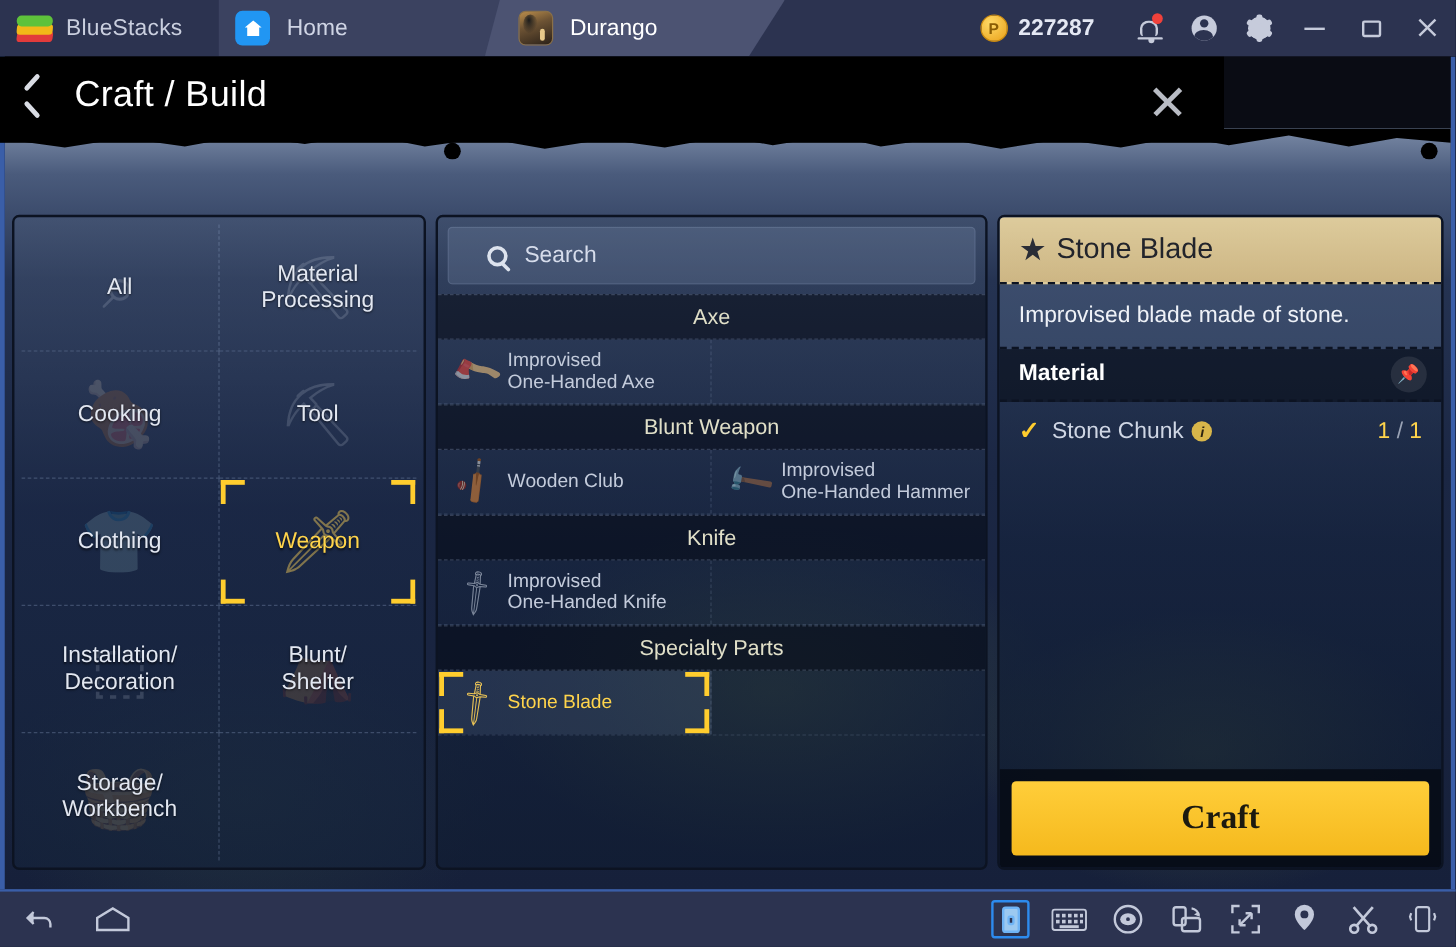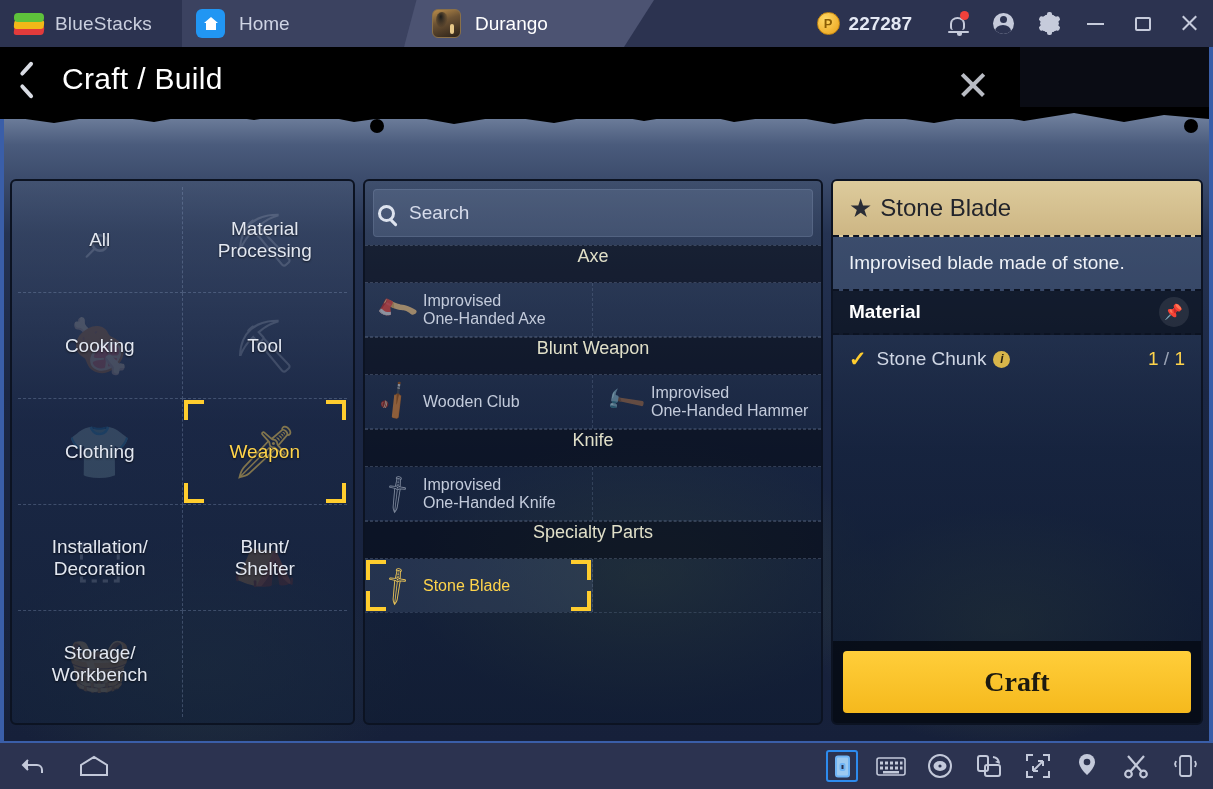--- a/index.html
+++ b/index.html
@@ -111,27 +111,27 @@
     opacity:.16;font-size:52px;color:#dfe6f2;z-index:1;}
   .cat-cell.sel .cat-glyph{opacity:.5;color:#e8c256;}
   .corner{position:absolute;width:20px;height:20px;border:4px solid #ffcd2e;z-index:3;}
   .c-tl{left:1px;top:1px;border-right:none;border-bottom:none;}
   .c-tr{right:1px;top:1px;border-left:none;border-bottom:none;}
   .c-bl{left:1px;bottom:1px;border-right:none;border-top:none;}
   .c-br{right:1px;bottom:1px;border-left:none;border-top:none;}
 
   
   .search-row{margin:8px;height:48px;background:rgba(120,138,168,.28);border-radius:4px;
-    display:flex;align-items:center;padding:0 4px;border:1px solid rgba(160,180,210,.18);}
+    display:flex;align-items:center;padding:0 32px;border:1px solid rgba(160,180,210,.18);}
   .mag{width:17px;height:17px;border:3px solid #dde3ee;border-radius:50%;position:relative;margin-right:14px;flex:none;}
   .mag::after{content:"";position:absolute;right:-6px;bottom:-5px;width:9px;height:3px;background:#dde3ee;
     border-radius:2px;transform:rotate(45deg);}
   .search-ph{color:#d6dceb;font-size:19px;}
 
-  .sect{height:38px;display:flex;justify-content:center;
+  .sect{height:38px;display:flex;align-items:center;justify-content:center;
     background:rgba(5,10,20,.55);border-top:1px dashed rgba(150,170,205,.28);
     border-bottom:1px dashed rgba(150,170,205,.28);}
   .sect span{color:#e0dfc8;font-size:18px;}
   .itemrow{height:54px;display:flex;border-bottom:1px dashed rgba(150,170,205,.2);}
   .icell{width:50%;display:flex;align-items:center;padding-left:12px;position:relative;
     border-right:1px dashed rgba(150,170,205,.2);}
   .icell:last-child{border-right:none;}
   .icell.empty{}
   .itm-glyph{width:40px;font-size:27px;text-align:center;opacity:.55;color:#cdd6e4;flex:none;
     transform:rotate(-38deg);}

